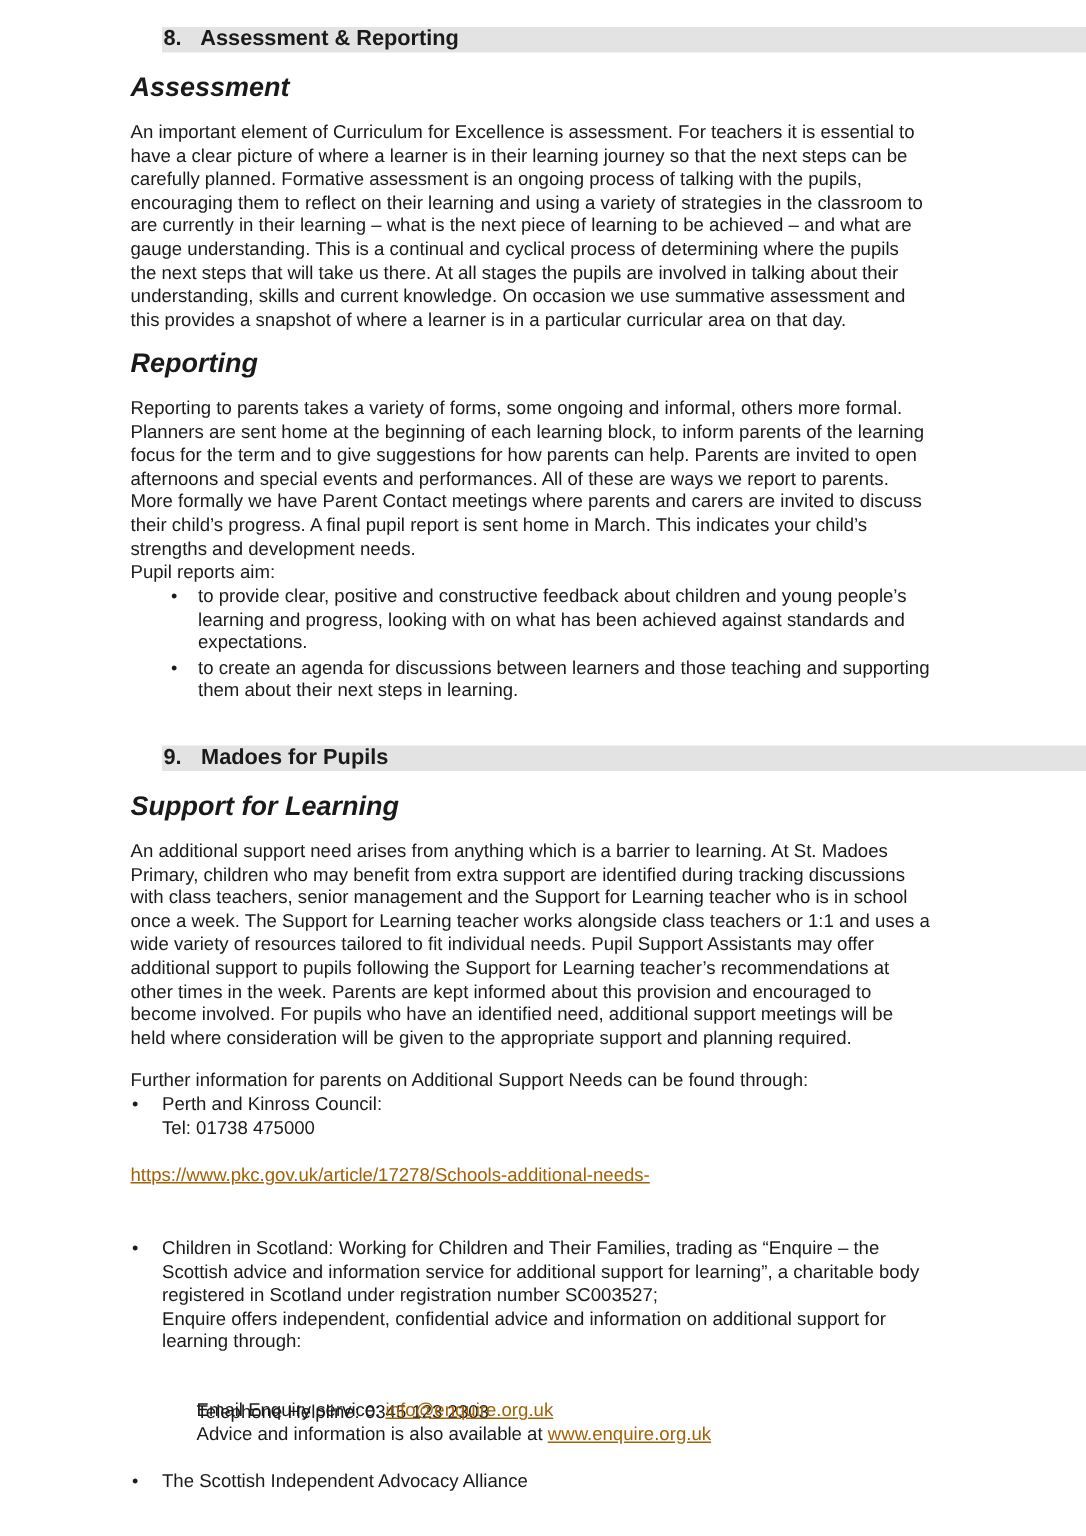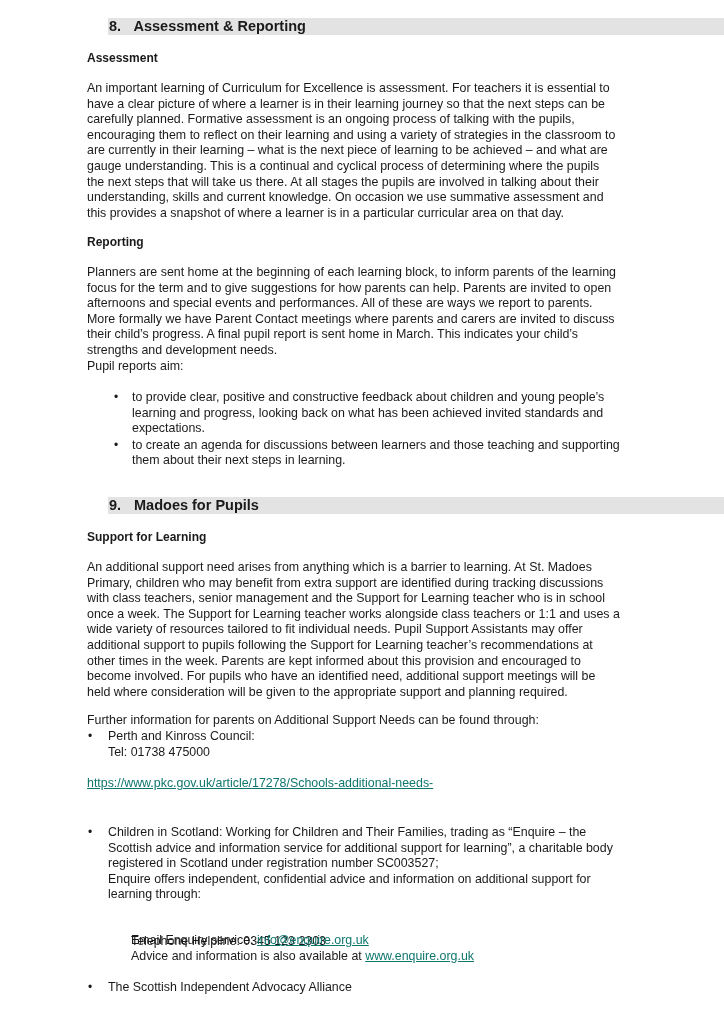--- a/index.html
+++ b/index.html
@@ -9,75 +9,76 @@
   }
   .page { position: absolute; left: 87px; top: 0; width: 580px; }
   .section-bar {
     position: absolute; left: 21px; width: 661px; height: 17px;
     background: #e3e3e3;
     font-weight: bold; font-size: 14.5px; line-height: 17px;
     padding-left: 0;
   }
   .section-bar .num { display: inline-block; width: 21px; padding-left: 1px; }
   .sub-heading {
-    position: absolute; left: 0; font-weight: bold; font-size: 12px; line-height: 17px;
+    position: absolute; left: 0; font-weight: bold; font-size: 18px; line-height: 17px; font-style: italic;
   }
   .para {
     position: absolute; left: 0; width: 580px;
     font-size: 12.4px; line-height: 15.6px; white-space: nowrap;
   }
   .para .ln { display: block; }
   .bullet-list { position: absolute; left: 0; width: 580px; font-size: 12.4px; line-height: 15.6px; }
   .bullet { position: relative; white-space: nowrap; }
   .bullet .dot { position: absolute; font-size: 12px; }
   .bullet .ln { display: block; }
-  a.link { color: #0f766e; }
+  a.link { color: #a16207; }
 </style>
 </head>
 <body>
 
 <div class="page">
 
   <div class="section-bar" style="top:18px;">
     <span class="num">8.</span>
     <span>Assessment &amp; Reporting</span>
   </div>
 
   <div class="sub-heading" style="top:50px;">Assessment</div>
 
   <div class="para" style="top:81px;">
-    <span class="ln">An important learning of Curriculum for Excellence is assessment.  For teachers it is essential to</span>
+    <span class="ln">An important element of Curriculum for Excellence is assessment.  For teachers it is essential to</span>
     <span class="ln">have a clear picture of where a learner is in their learning journey so that the next steps can be</span>
     <span class="ln">carefully planned.  Formative assessment is an ongoing process of talking with the pupils,</span>
     <span class="ln">encouraging them to reflect on their learning and using a variety of strategies in the classroom to</span>
     <span class="ln">are currently in their learning – what is the next piece of learning to be achieved – and what are</span>
     <span class="ln">gauge understanding.  This is a continual and cyclical process of determining where the pupils</span>
     <span class="ln">the next steps that will take us there.  At all stages the pupils are involved in talking about their</span>
     <span class="ln">understanding, skills and current knowledge.  On occasion we use summative assessment and</span>
     <span class="ln">this provides a snapshot of where a learner is in a particular curricular area on that day.</span>
   </div>
 
   <div class="sub-heading" style="top:234px;">Reporting</div>
 
   <div class="para" style="top:265px;">
+    <span class="ln">Reporting to parents takes a variety of forms, some ongoing and informal, others more formal.</span>
     <span class="ln">Planners are sent home at the beginning of each learning block, to inform parents of the learning</span>
     <span class="ln">focus for the term and to give suggestions for how parents can help.  Parents are invited to open</span>
     <span class="ln">afternoons and special events and performances.  All of these are ways we report to parents.</span>
     <span class="ln">More formally we have Parent Contact meetings where parents and carers are invited to discuss</span>
     <span class="ln">their child’s progress. A final pupil report is sent home in March. This indicates your child’s</span>
     <span class="ln">strengths and development needs.</span>
     <span class="ln">Pupil reports aim:</span>
   </div>
 
   <div class="bullet-list" style="top:390px;">
     <div class="bullet">
       <span class="dot" style="left:27px;">•</span>
       <div style="padding-left:45px;">
         <span class="ln">to provide clear, positive and constructive feedback about children and young people’s</span>
-        <span class="ln">learning and progress, looking back on what has been achieved invited standards and</span>
+        <span class="ln">learning and progress, looking with on what has been achieved against standards and</span>
         <span class="ln">expectations.</span>
       </div>
     </div>
     <div class="bullet" style="margin-top:1px;">
       <span class="dot" style="left:27px;">•</span>
       <div style="padding-left:45px;">
         <span class="ln">to create an agenda for discussions between learners and those teaching and supporting</span>
         <span class="ln">them about their next steps in learning.</span>
       </div>
     </div>

